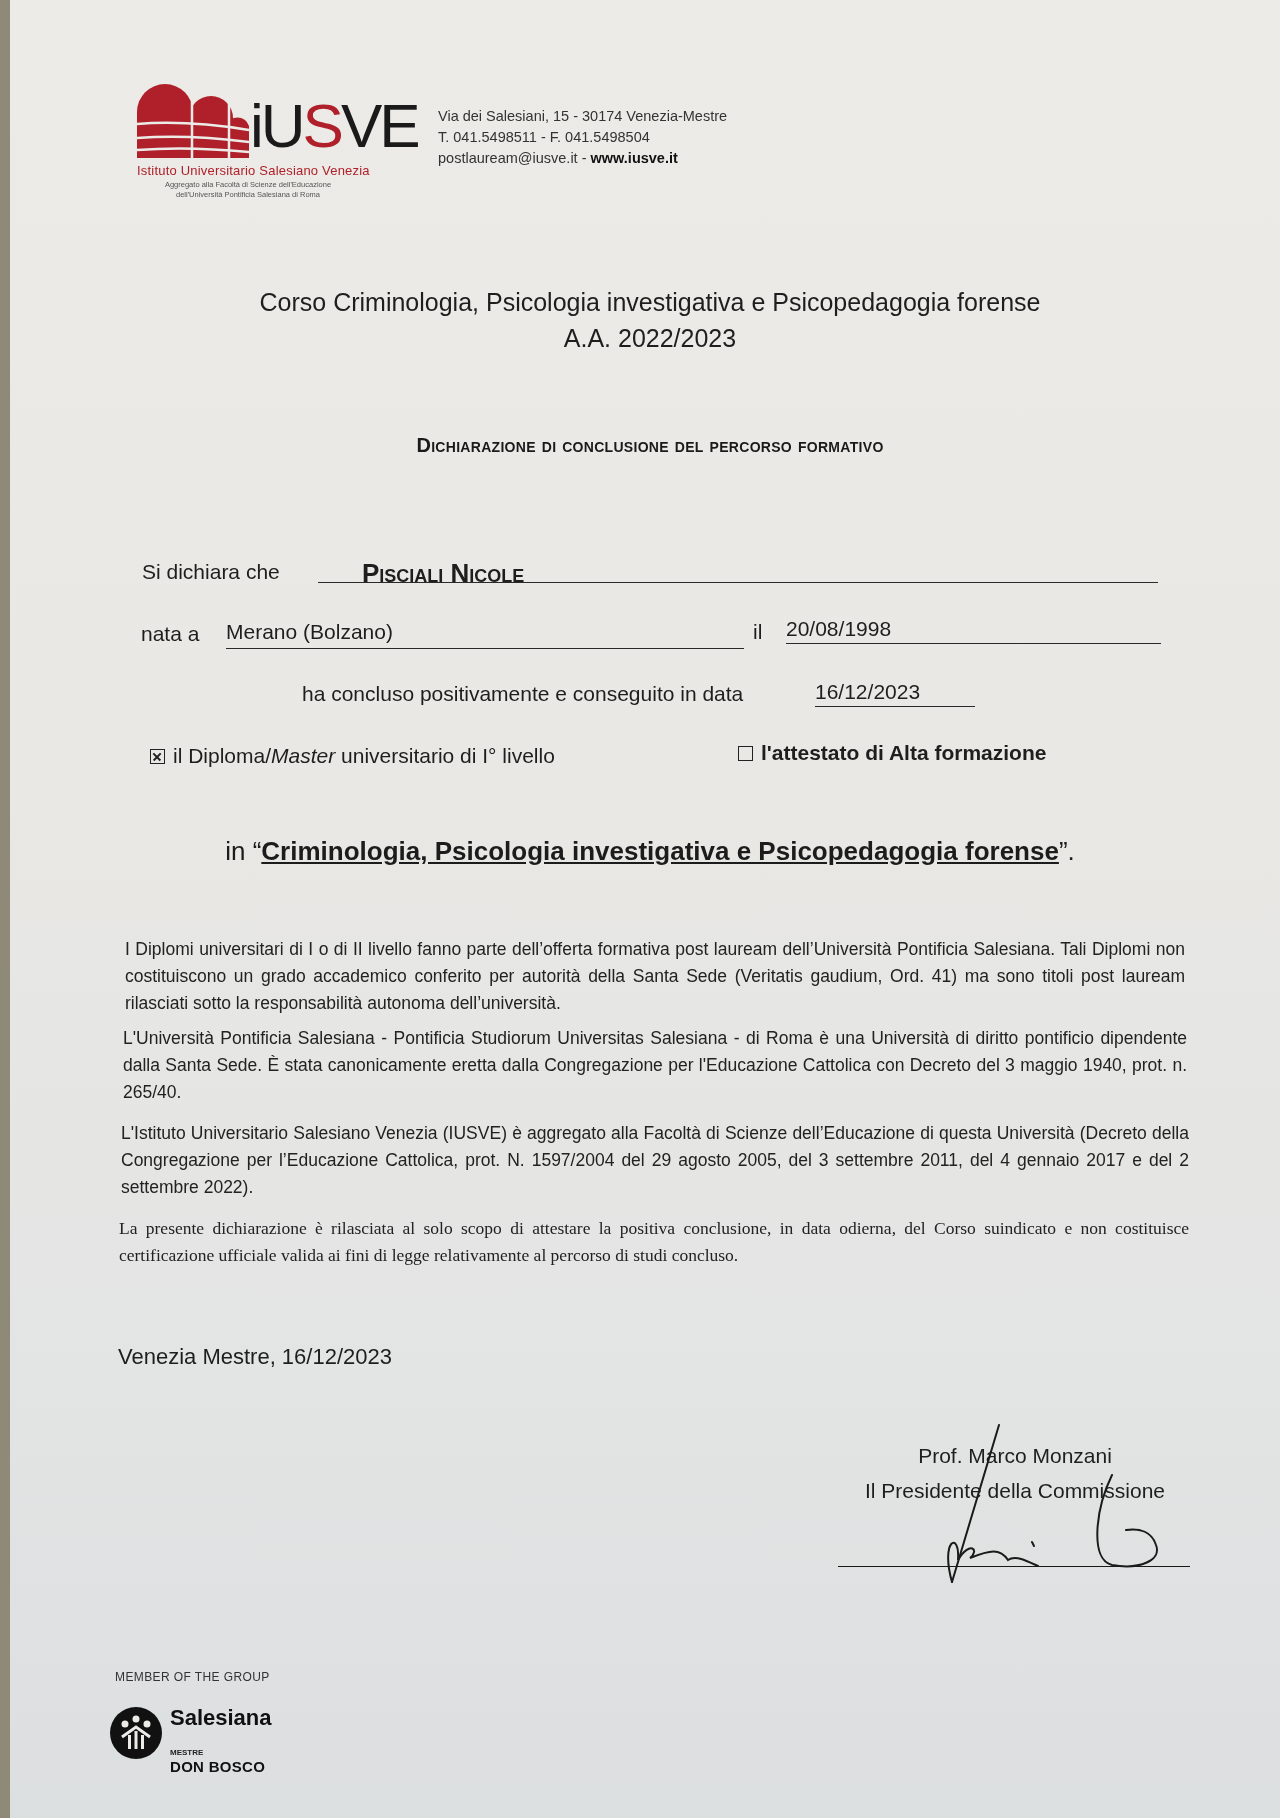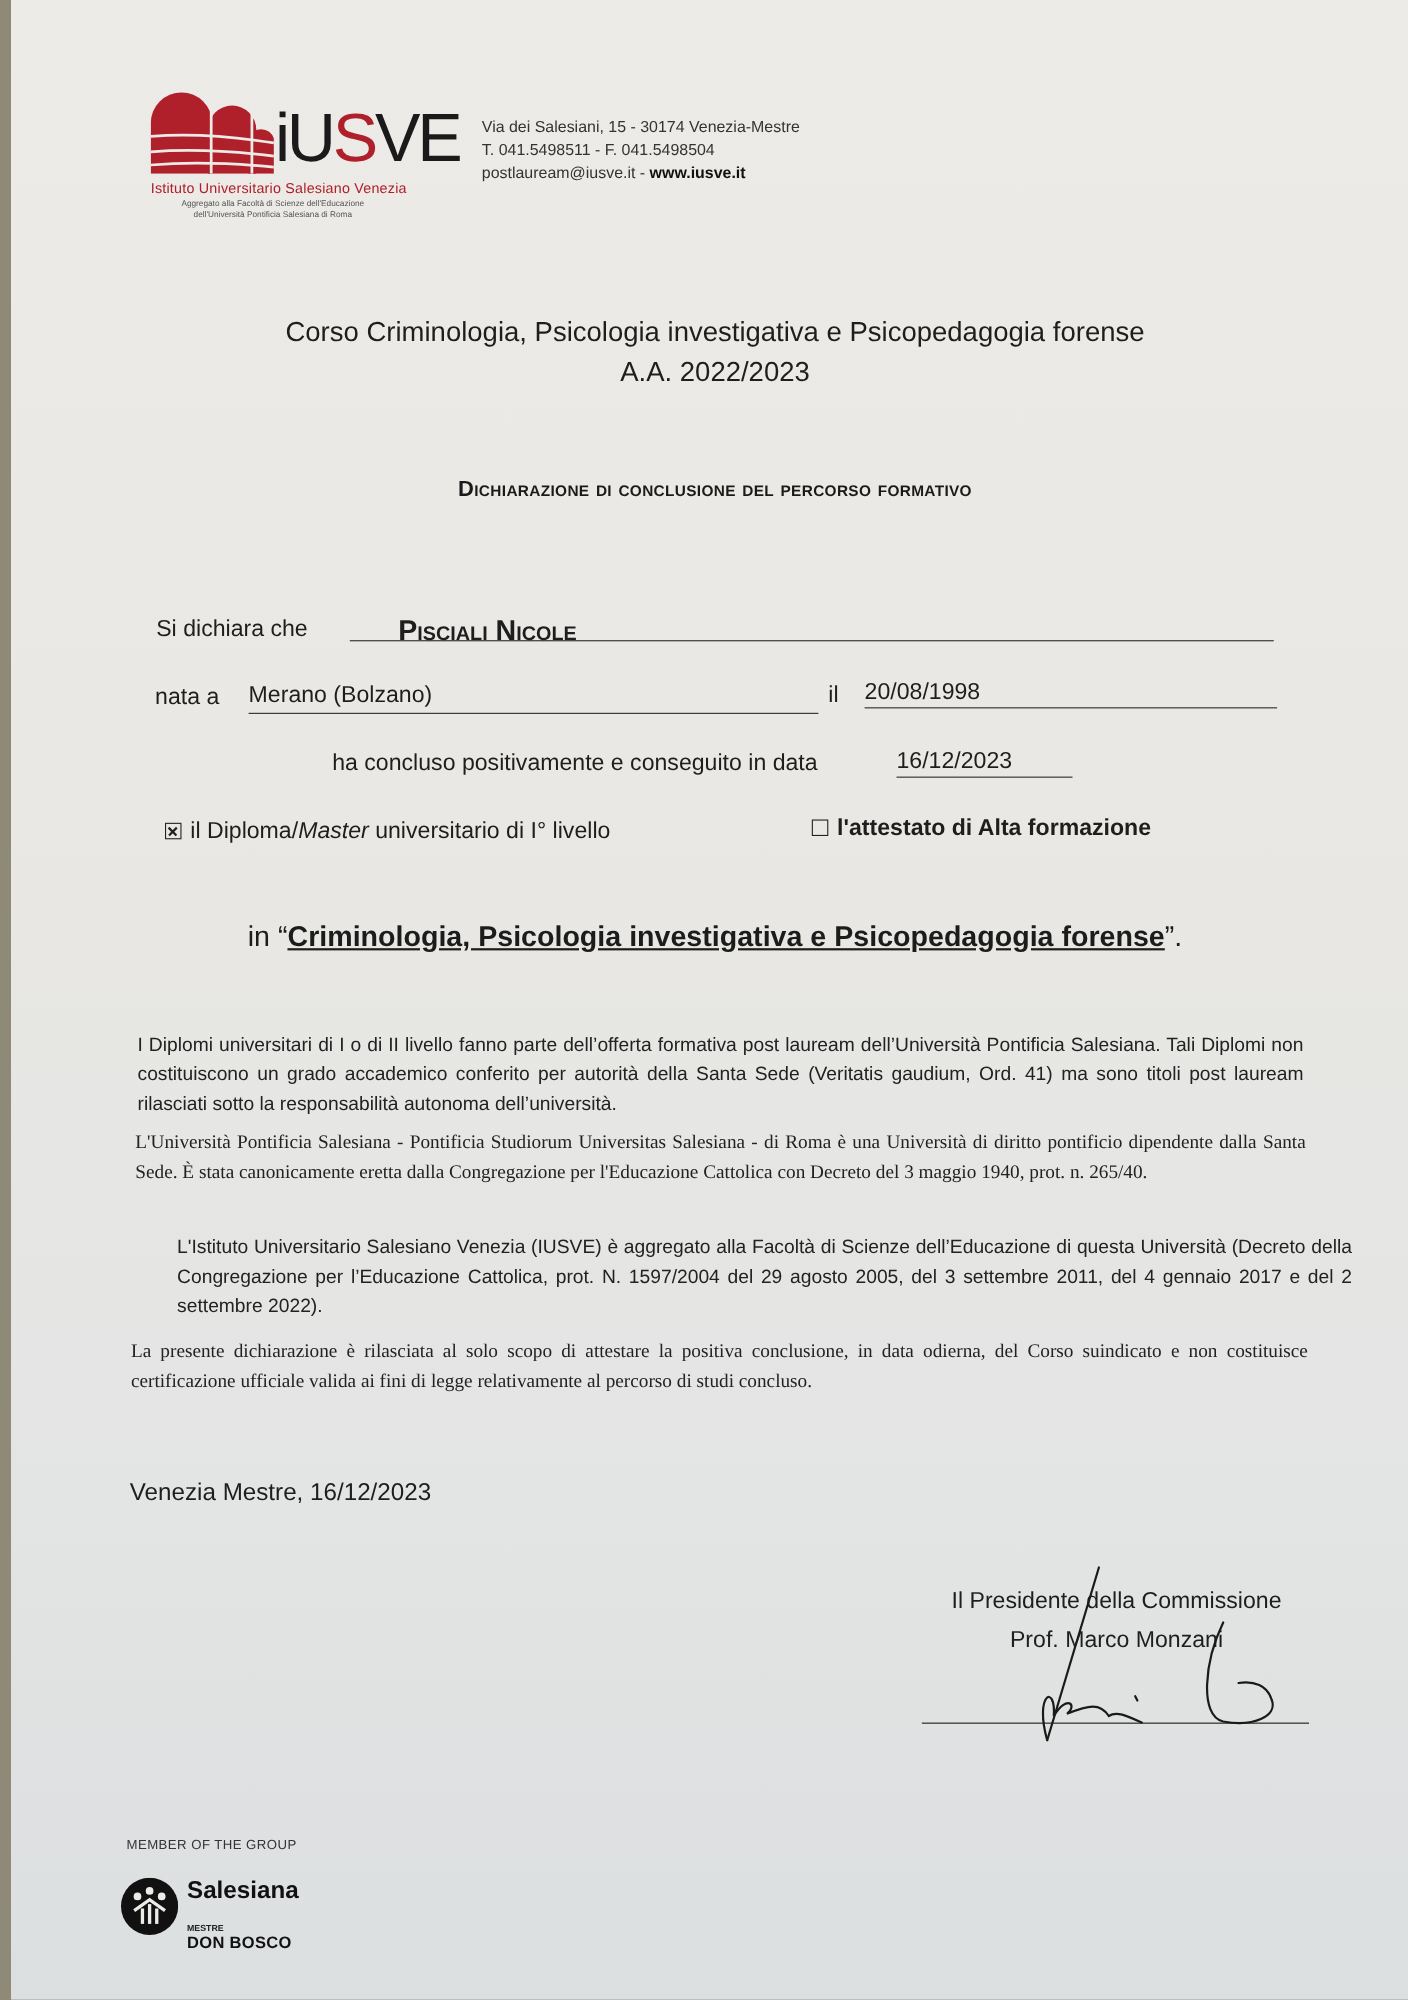--- a/index.html
+++ b/index.html
@@ -105,29 +105,29 @@
 </div>
 <div class="abs lbl" style="left:738px;top:741px;font-weight:bold;">
   <span class="cb"></span><span>l'attestato di Alta formazione</span>
 </div>
 
 <div class="abs program-line">
   <span>in “</span><span class="prog">Criminologia, Psicologia investigativa e Psicopedagogia forense</span><span>”.</span>
 </div>
 
 <div class="abs para" style="left:125px;top:936px;width:1060px;">I Diplomi universitari di I o di II livello fanno parte dell’offerta formativa post lauream dell’Università Pontificia Salesiana. Tali Diplomi non costituiscono un grado accademico conferito per autorità della Santa Sede (Veritatis gaudium, Ord. 41) ma sono titoli post lauream rilasciati sotto la responsabilità autonoma dell’università.</div>
-<div class="abs para" style="left:123px;top:1025px;width:1064px;font-family:Liberation Serif, serif;">L'Università Pontificia Salesiana - Pontificia Studiorum Universitas Salesiana - di Roma è una Università di diritto pontificio dipendente dalla Santa Sede. È stata canonicamente eretta dalla Congregazione per l'Educazione Cattolica con Decreto del 3 maggio 1940, prot. n. 265/40.</div>
-<div class="abs para" style="left:121px;top:1120px;width:1068px;margin-left:40px;">L'Istituto Universitario Salesiano Venezia (IUSVE) è aggregato alla Facoltà di Scienze dell’Educazione di questa Università (Decreto della Congregazione per l’Educazione Cattolica, prot. N. 1597/2004 del 29 agosto 2005, del 3 settembre 2011, del 4 gennaio 2017 e del 2 settembre 2022).</div>
+<div class="abs para" style="left:123px;top:1025px;width:1064px;">L'Università Pontificia Salesiana - Pontificia Studiorum Universitas Salesiana - di Roma è una Università di diritto pontificio dipendente dalla Santa Sede. È stata canonicamente eretta dalla Congregazione per l'Educazione Cattolica con Decreto del 3 maggio 1940, prot. n. 265/40.</div>
+<div class="abs para" style="left:121px;top:1120px;width:1068px;">L'Istituto Universitario Salesiano Venezia (IUSVE) è aggregato alla Facoltà di Scienze dell’Educazione di questa Università (Decreto della Congregazione per l’Educazione Cattolica, prot. N. 1597/2004 del 29 agosto 2005, del 3 settembre 2011, del 4 gennaio 2017 e del 2 settembre 2022).</div>
 <div class="abs para" style="left:119px;top:1215px;width:1070px;font-family:Liberation Serif, serif;">La presente dichiarazione è rilasciata al solo scopo di attestare la positiva conclusione, in data odierna, del Corso suindicato e non costituisce certificazione ufficiale valida ai fini di legge relativamente al percorso di studi concluso.</div>
 
 <div class="abs place-date">Venezia Mestre, 16/12/2023</div>
 
 <div class="abs sig-role">
+  <div>Prof. Marco Monzani</div>
   <div>Il Presidente della Commissione</div>
-  <div>Prof. Marco Monzani</div>
 </div>
 <svg class="abs signature" viewBox="0 0 290 170">
   <g fill="none" stroke="#1a1a1a" stroke-width="2" stroke-linecap="round">
     <path d="M99 5 L52 162"></path>
     <path d="M52 162 C 40 120 60 110 58 140 C 70 120 80 130 70 138 C 90 130 100 128 108 140 C 115 135 125 140 138 146"></path>
     <path d="M132 122 L134 126"></path>
     <path d="M212 55 C 195 90 190 140 212 145 C 240 150 262 140 256 125 C 252 112 240 108 226 110"></path>
   </g>
 </svg>
 <div class="abs sig-line"></div>

